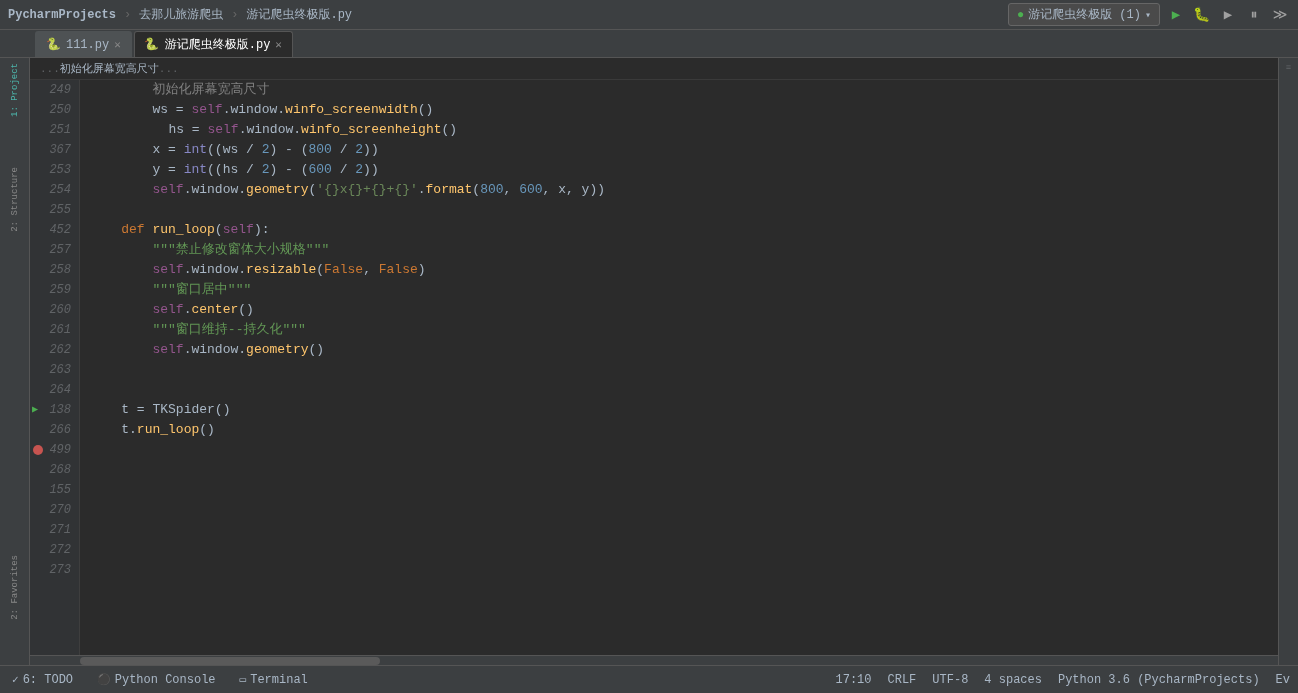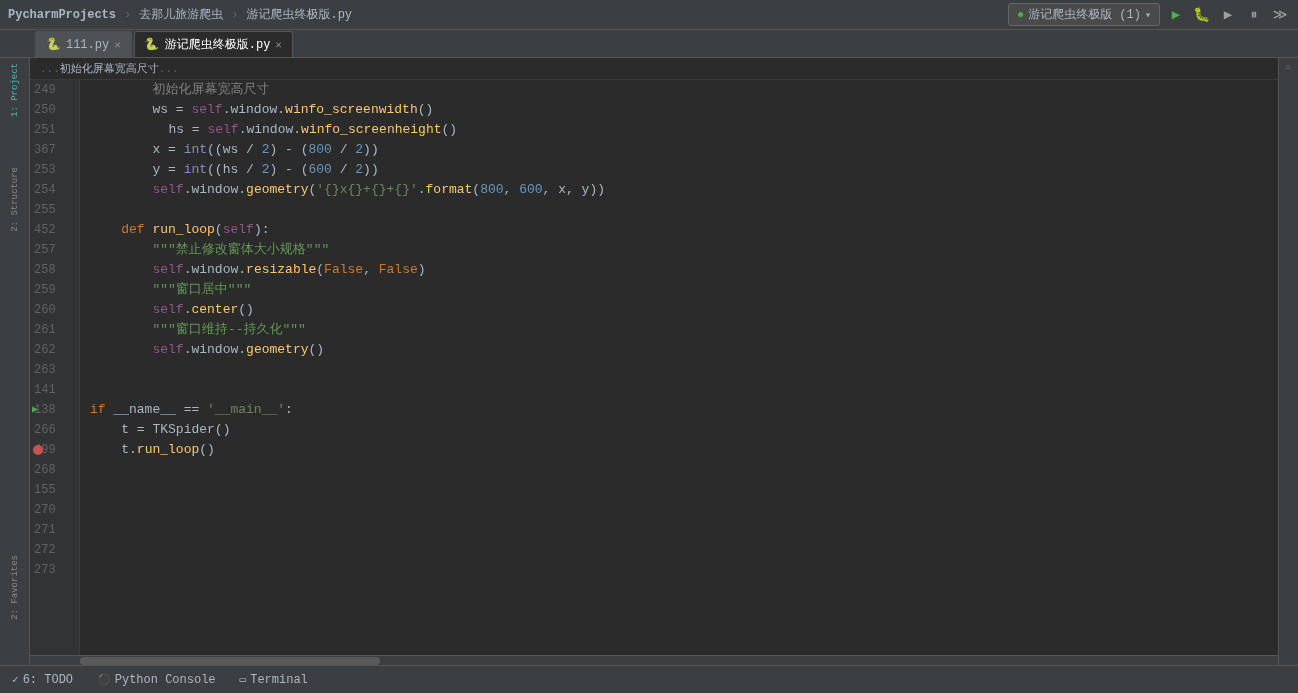--- a/index.html
+++ b/index.html
@@ -155,22 +155,23 @@
 
     .line-number {
       height: 20px;
       line-height: 20px;
       padding-right: 8px;
       padding-left: 4px;
       font-size: 12px;
       color: #606366;
       display: flex;
       align-items: center;
-      justify-content: flex-start;
+      justify-content: flex-end;
       position: relative;
+      font-style: italic;
     }
     .line-number.breakpoint::before {
       content: '';
       width: 10px;
       height: 10px;
       background: #c75450;
       border-radius: 50%;
       position: absolute;
       left: 3px;
       top: 5px;
@@ -379,21 +380,21 @@
         <div class="line-number">
             <span>261</span>
           </div>
         <div class="line-number">
             <span>262</span>
           </div>
         <div class="line-number">
             <span>263</span>
           </div>
         <div class="line-number">
-            <span>141</span>
+            <span>264</span>
           </div>
         <div class="line-number" style="position:relative;">
           <span class="arrow" style="color:#4caf50;position:absolute;left:2px;font-size:10px;">▶</span>
           <span>138</span>
         </div>
         <div class="line-number">
             <span>266</span>
           </div>
         <div class="line-number breakpoint">
             <span>499</span>
@@ -454,23 +455,20 @@
           <span style="color:#a9b7c6;">        </span><span style="color:#94558d;">self</span><span style="color:#a9b7c6;">.</span><span style="color:#ffc66d;">center</span><span style="color:#a9b7c6;">()</span>
         </div>
         <div class="code-line">
           <span style="color:#a9b7c6;">        </span><span style="color:#629755;">"""窗口维持--持久化"""</span>
         </div>
         <div class="code-line">
           <span style="color:#a9b7c6;">        </span><span style="color:#94558d;">self</span><span style="color:#a9b7c6;">.</span><span style="color:#a9b7c6;">window</span><span style="color:#a9b7c6;">.</span><span style="color:#ffc66d;">geometry</span><span style="color:#a9b7c6;">()</span>
         </div>
         <div class="code-line"></div>
         <div class="code-line"></div>
-        <div class="code-line">
-          <span style="color:#cc7832;">if </span><span style="color:#a9b7c6;">__name__</span><span style="color:#a9b7c6;"> == </span><span style="color:#6a8759;">'__main__'</span><span style="color:#a9b7c6;">:</span>
-        </div>
         <div class="code-line">
           <span style="color:#a9b7c6;">    t</span><span style="color:#a9b7c6;"> = </span><span style="color:#a9b7c6;">TKSpider()</span>
         </div>
         <div class="code-line">
           <span style="color:#a9b7c6;">    t</span><span style="color:#a9b7c6;">.</span><span style="color:#ffc66d;">run_loop</span><span style="color:#a9b7c6;">()</span>
         </div>
         <div class="code-line"></div>
         <div class="code-line"></div>
         <div class="code-line"></div>
         <div class="code-line"></div>
@@ -496,13 +494,21 @@
     <span>6: TODO</span>
   </div>
   <div class="bottom-item">
     <span style="font-size:11px;">⚫</span>
     <span>Python Console</span>
   </div>
   <div class="bottom-item">
     <span style="font-size:11px;">▭</span>
     <span>Terminal</span>
   </div>
+  <div class="bottom-right">
+    <span class="status-item">17:10</span>
+    <span class="status-item">CRLF</span>
+    <span class="status-item">UTF-8</span>
+    <span class="status-item">4 spaces</span>
+    <span class="status-item">Python 3.6 (PycharmProjects)</span>
+    <span class="status-item">Ev</span>
+  </div>
 </div>
 
 </body></html>

